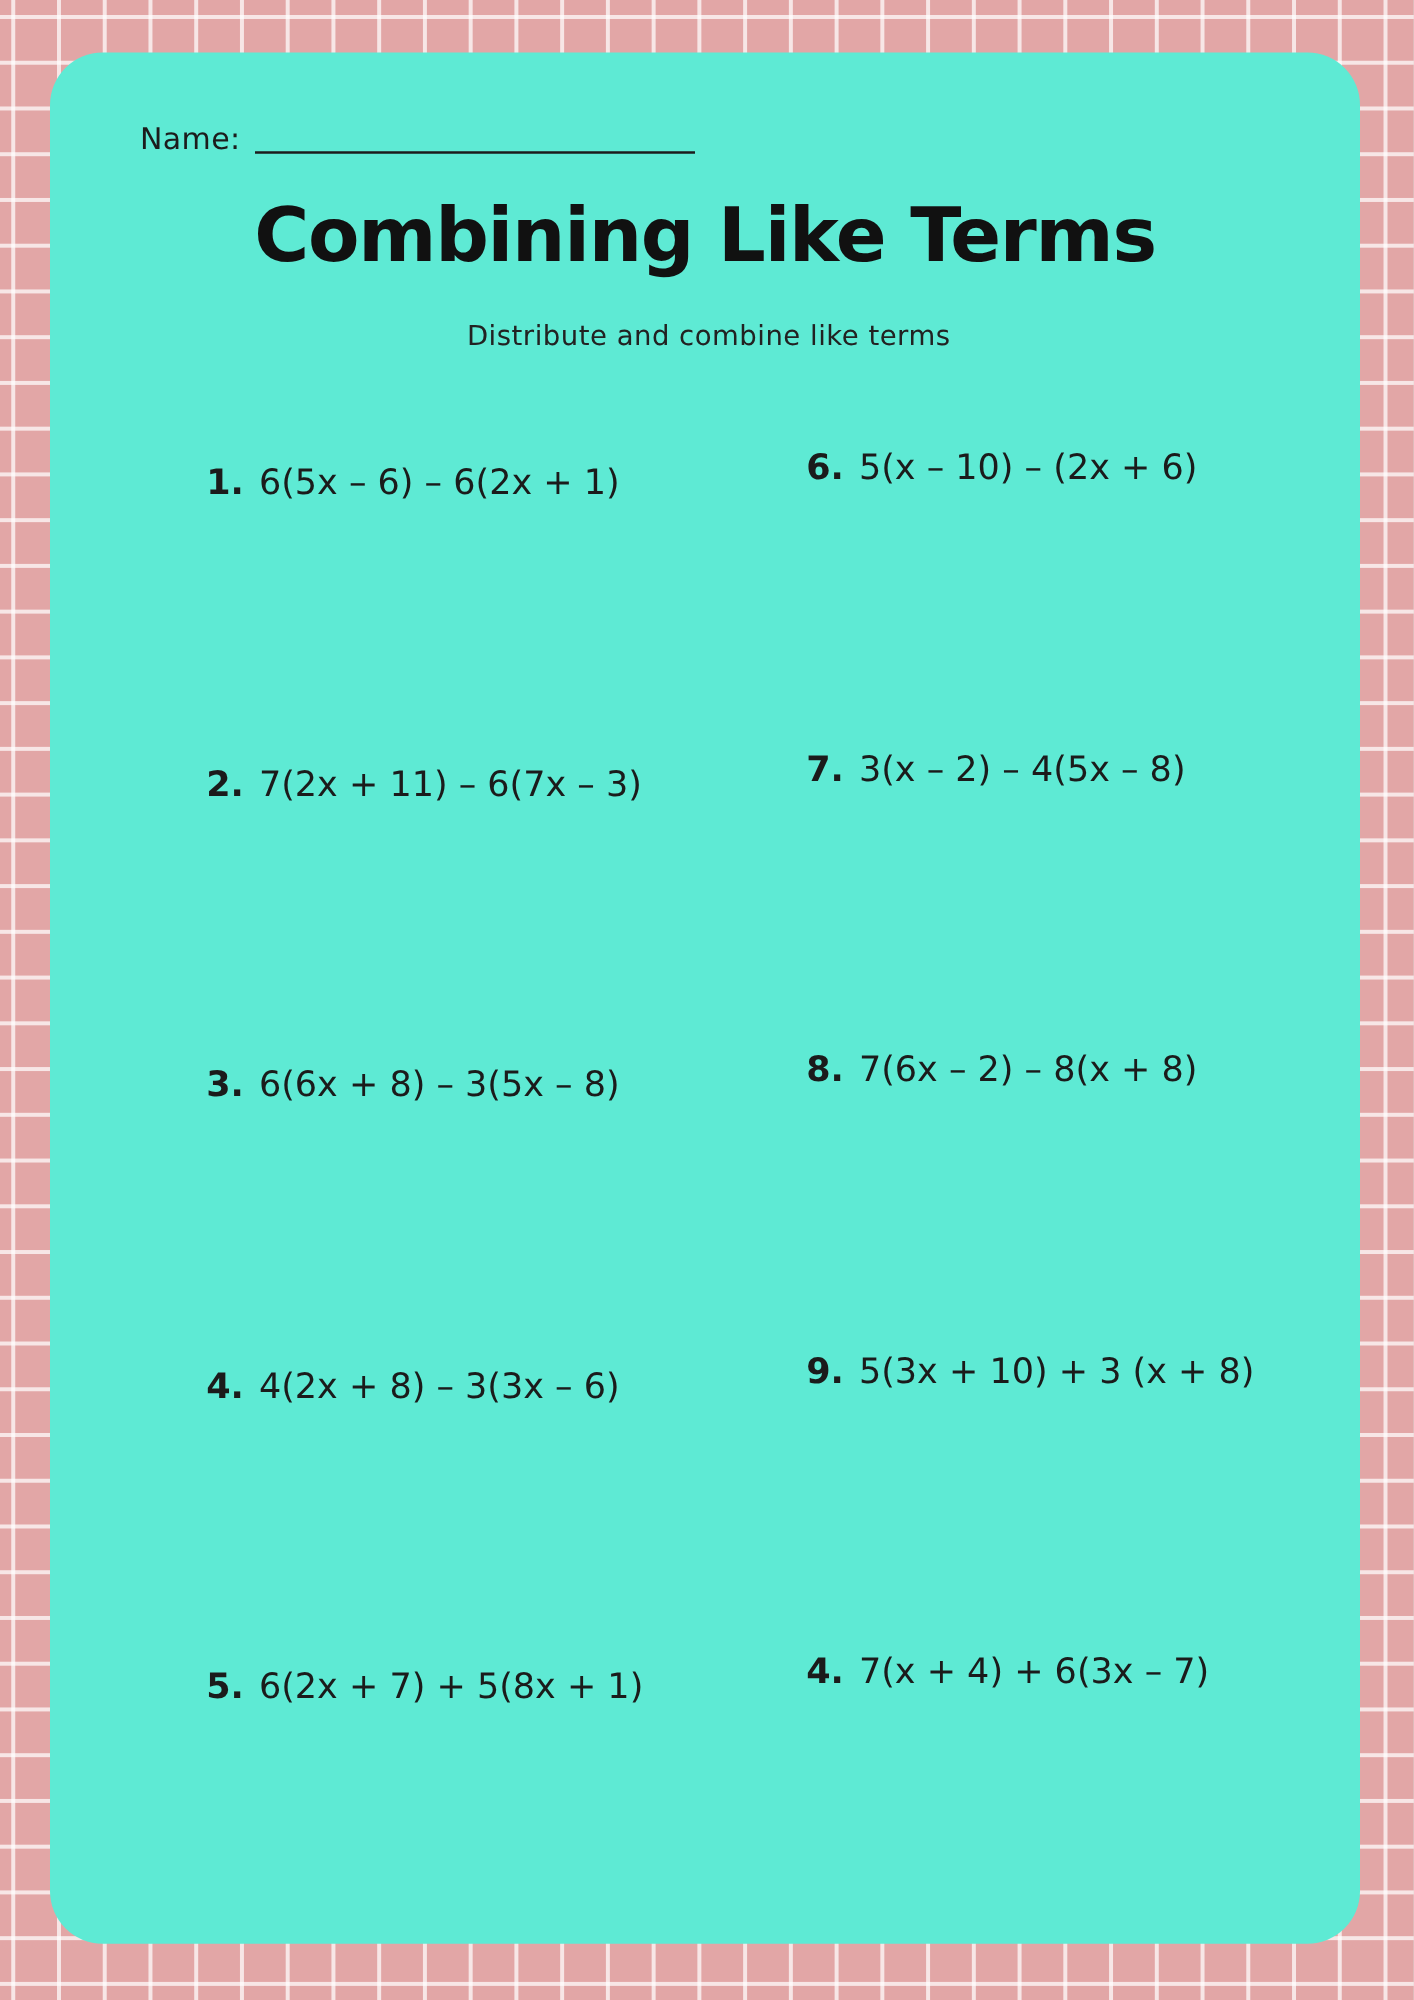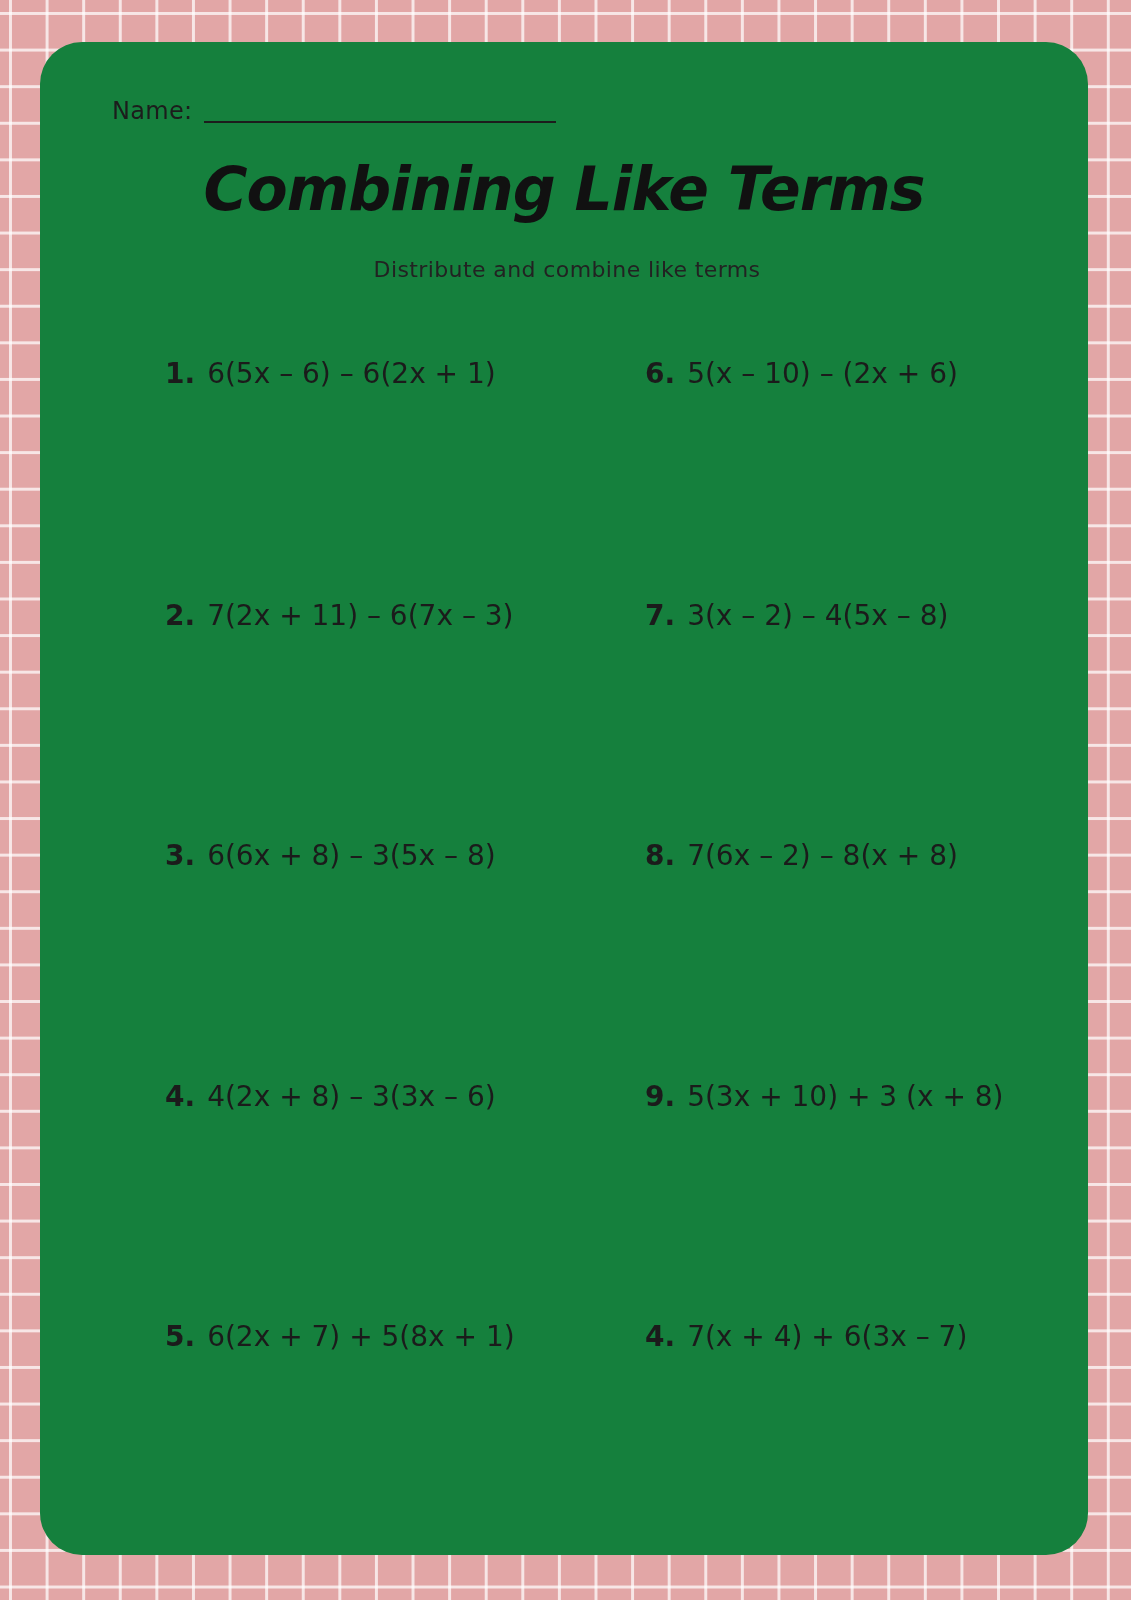--- a/index.html
+++ b/index.html
@@ -25,21 +25,21 @@
     background-size: 36.6px 36.6px;
     background-position: 9px 12px;
   }
   
   .card {
     position: absolute;
     left: 40px;
     top: 42px;
     right: 43px;
     bottom: 45px;
-    background: #15803d;
+    background: #5eead4;
     border-radius: 42px;
   }
   
   .field {
     position: absolute;
     top: 55px;
     font-size: 24px;
     letter-spacing: 0.3px;
     white-space: nowrap;
   }
@@ -59,21 +59,20 @@
     position: absolute;
     top: 112px;
     left: 0;
     width: 100%;
     margin: 0;
     text-align: center;
     font-size: 60px;
     font-weight: bold;
     letter-spacing: -1px;
     color: #111111;
-    font-style: italic;
   }
   .subtitle {
     position: absolute;
     top: 212px;
     left: 0;
     width: 100%;
     margin: 3px;
     text-align: center;
     font-size: 22px;
     letter-spacing: 0.4px;
@@ -83,21 +82,21 @@
   .problem {
     position: absolute;
     font-size: 28px;
     white-space: nowrap;
     color: #1b1b1b;
   }
   .pnum {
     font-weight: bold;
     margin-right: 12px;
   }
-  .c1 { left: 125px; }
+  .c1 { left: 125px; margin-top: 12px; }
   .c2 { left: 605px; }
   .r1 { top: 315px; }
   .r2 { top: 557px; }
   .r3 { top: 797px; }
   .r4 { top: 1038px; }
   .r5 { top: 1278px; }
 </style>
 </head>
 <body>
 

